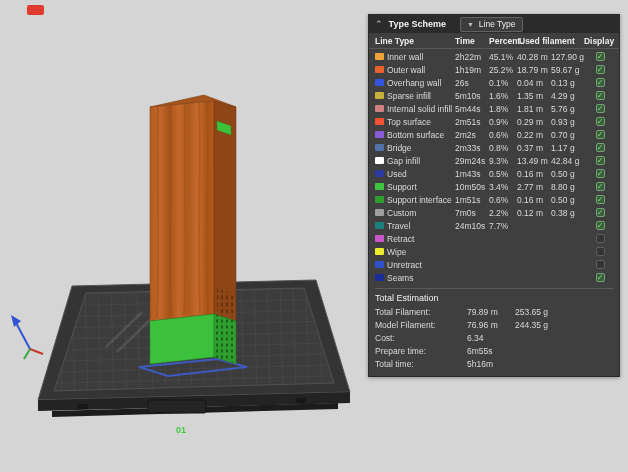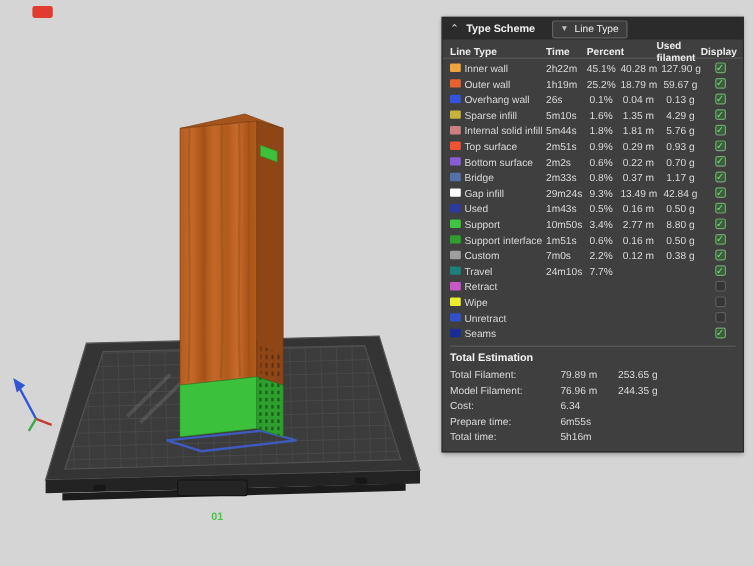--- a/index.html
+++ b/index.html
@@ -25,39 +25,39 @@
     margin-left:8px;display:flex;align-items:center;gap:5px;height:13px;
     background:#3c3c3c;border:1px solid #636363;border-radius:2px;padding:0 6px;color:#ececec;
   }
   .caret{font-size:7px;color:#bdbdbd;line-height:1;}
   .lt-head{
     display:grid;grid-template-columns:80px 34px 28px 66px 32px;
     align-items:center;height:15px;padding:0 6px;font-weight:bold;color:#ededed;
     border-bottom:1px solid #585858;
   }
   .lt-head .h-pct{text-align:right;padding-right:6px;}
-  .lt-head .h-uf{padding-left:2px;margin-left:28px;}
+  .lt-head .h-uf{padding-left:2px;}
   .lt-head .h-disp{text-align:center;white-space:nowrap;}
   .lt-rows{padding-top:1px;}
   .lt-row{
     display:grid;grid-template-columns:12px 68px 34px 28px 34px 36px 1fr;
     align-items:center;height:13px;padding:0 6px;
   }
   .sw{width:9px;height:7px;border-radius:1px;display:inline-block;}
   .cell{white-space:nowrap;}
   .lbl{overflow:visible;}
-  .pct,.fm,.fg{text-align:center;padding-right:4px;}
+  .pct,.fm,.fg{text-align:left;padding-right:4px;}
   .cbwrap{display:flex;justify-content:center;}
   .cb{
     width:9px;height:9px;box-sizing:border-box;border:1px solid #5d5d5d;border-radius:2px;
     background:#353535;font-size:8px;line-height:7px;text-align:center;color:#7ce07c;cursor:pointer;
   }
   .cb.on{background:#3d5c3d;border-color:#6fa56f;}
   .divider{border-top:1px solid #5a5a5a;margin:4px 6px 3px 6px;}
-  .tot-title{font-weight:bold;color:#f2f2f2;padding:1px 6px 2px 6px;font-size:9px;}
+  .tot-title{font-weight:normal;color:#f2f2f2;padding:1px 6px 2px 6px;font-size:9px;}
   .tot-rows{}
   .tot-row{display:grid;grid-template-columns:92px 48px 1fr;align-items:center;height:13px;padding:0 6px;}
   .tlbl{white-space:nowrap;}
   .tv1,.tv2{white-space:nowrap;}
 </style>
 </head>
 <body>
 
 <div class="viewport">
   <div class="red-dot"></div>

